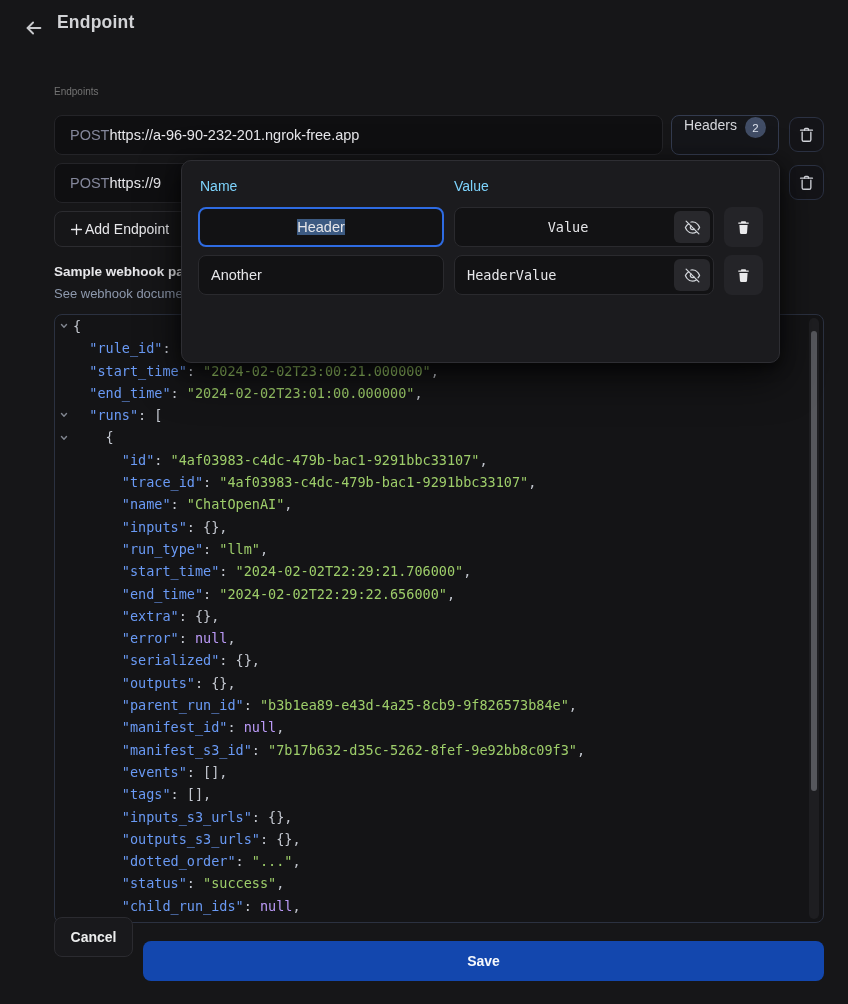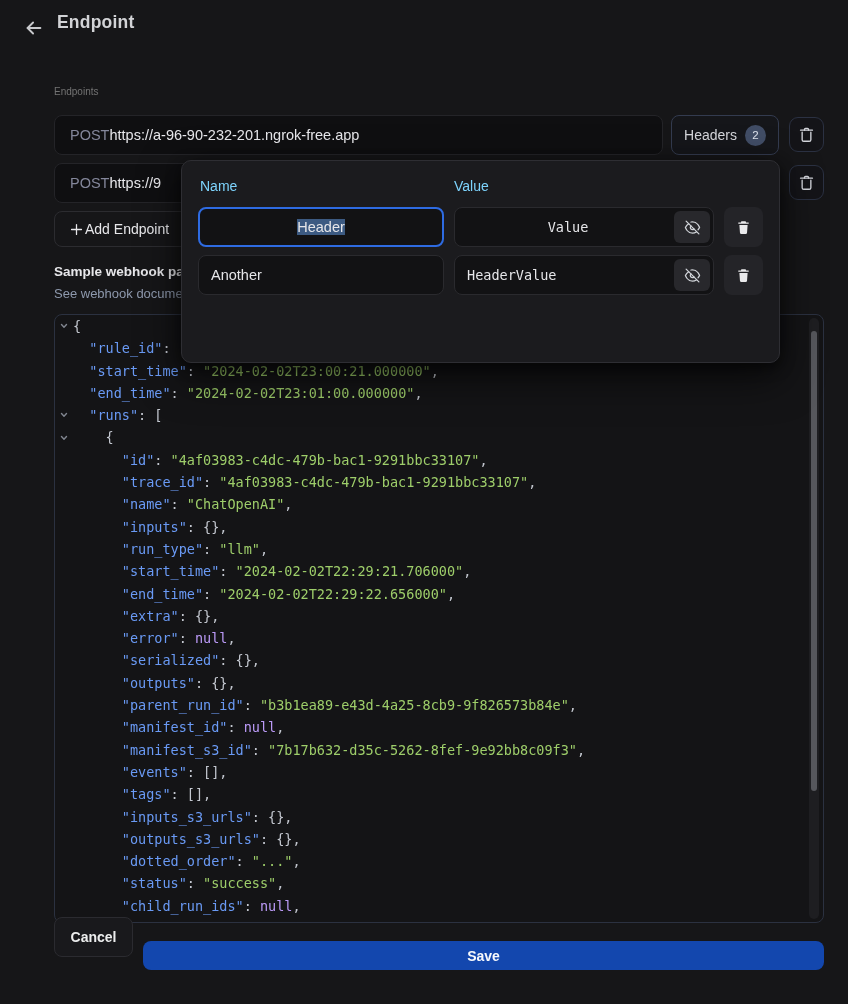--- a/index.html
+++ b/index.html
@@ -17,21 +17,21 @@
   #hdr-title{left:57px;top:12px;font-size:17.5px;font-weight:600;color:#d2d3d6;letter-spacing:.2px;}
 
   
   #ep-label{left:54px;top:86px;font-size:10px;color:#737373;}
   .ep-input{display:flex;align-items:center;padding:0 15px;box-sizing:border-box;
     background:#0f0f11;border:1px solid #242428;border-radius:8px;font-size:14.5px;}
   #ep-row1-input{left:54px;top:115px;width:609px;height:40px;}
   #ep-row2-input{left:54px;top:163px;width:609px;height:40px;}
   .ep-method{color:#84879b;flex:none;}
   .ep-url{color:#e8e8ec;white-space:nowrap;overflow:hidden;}
-  #ep-row1-headers{left:671px;top:115px;width:108px;height:40px;display:flex;align-items:center;justify-content:center;gap:8px;
+  #ep-row1-headers{left:671px;top:115px;width:108px;height:40px;display:flex;justify-content:center;gap:8px;
     background:#15161a;border:1px solid #333b4f;border-radius:8px;color:#d6d7dc;font-size:14px;}
   .badge{width:21px;height:21px;border-radius:50%;background:#414d66;color:#dde2ec;font-size:11.5px;
     display:flex;align-items:center;justify-content:center;}
   .trash-outline-btn{display:flex;align-items:center;justify-content:center;background:#141418;
     border:1px solid #2b3142;border-radius:9px;color:#d3d5db;}
   #ep-row1-trash{left:789px;top:117px;width:35px;height:35px;}
   #ep-row2-trash{left:789px;top:165px;width:35px;height:35px;}
   #add-endpoint{left:54px;top:211px;width:177px;height:36px;display:flex;align-items:center;gap:0;padding:0 13px;
     box-sizing:border-box;background:#161618;border:1px solid #2c2c30;border-radius:8px;color:#e7e7ea;font-size:14px;}
 
@@ -69,21 +69,21 @@
   .eye-btn{position:absolute;right:3px;top:3px;width:36px;height:32px;background:#28282c;border:none;border-radius:6px;
     display:flex;align-items:center;justify-content:center;color:#d1d4d9;}
   .pop-trash{position:absolute;left:542px;width:39px;height:40px;background:#242428;border:none;border-radius:8px;
     display:flex;align-items:center;justify-content:center;color:#eaeaec;}
   #pop-add{left:16px;top:146px;width:565px;height:40px;display:flex;align-items:center;justify-content:center;gap:10px;
     background:transparent;border:1px solid #303036;border-radius:8px;color:#ececef;font-size:14px;}
 
   
   #btn-cancel{left:54px;top:917px;width:79px;height:40px;background:#19191c;border:1px solid #2b2b30;border-radius:8px;
     color:#eceded;font-size:14px;font-weight:600;}
-  #btn-save{left:143px;top:941px;width:681px;height:29px;background:#1347ae;border:none;border-radius:8px;
+  #btn-save{left:143px;top:941px;width:681px;height:40px;background:#1347ae;border:none;border-radius:8px;
     color:#f7f9fc;font-size:14px;font-weight:600;}
 </style>
 </head>
 <body>
 
 <button class="abs" id="hdr-back">
   <span style="display:flex">
     <svg width="22" height="22" viewBox="0 0 24 24" fill="none" stroke="currentColor" stroke-width="2" stroke-linecap="round" stroke-linejoin="round">
         <path d="M19 12H5"></path>
         <path d="M11 18l-6-6 6-6"></path>

